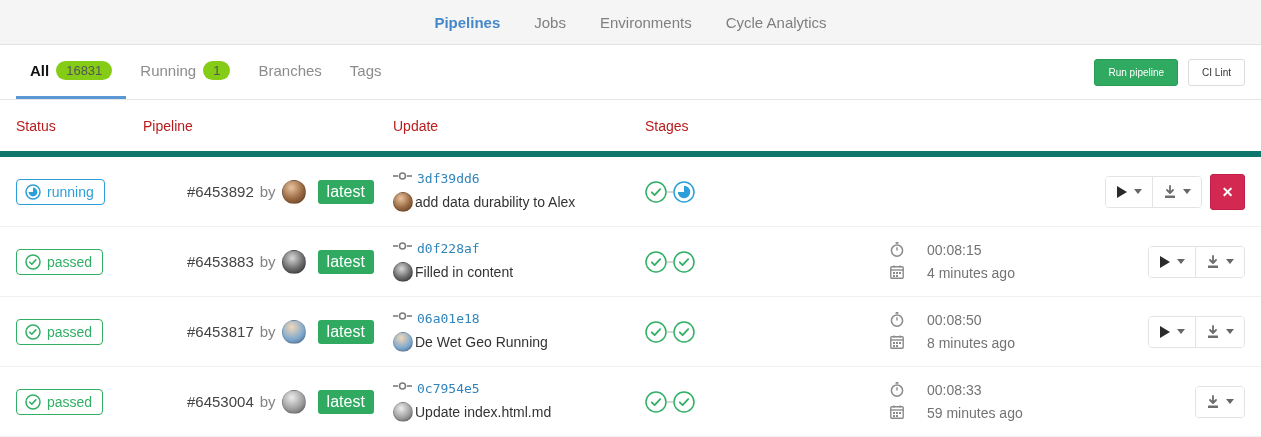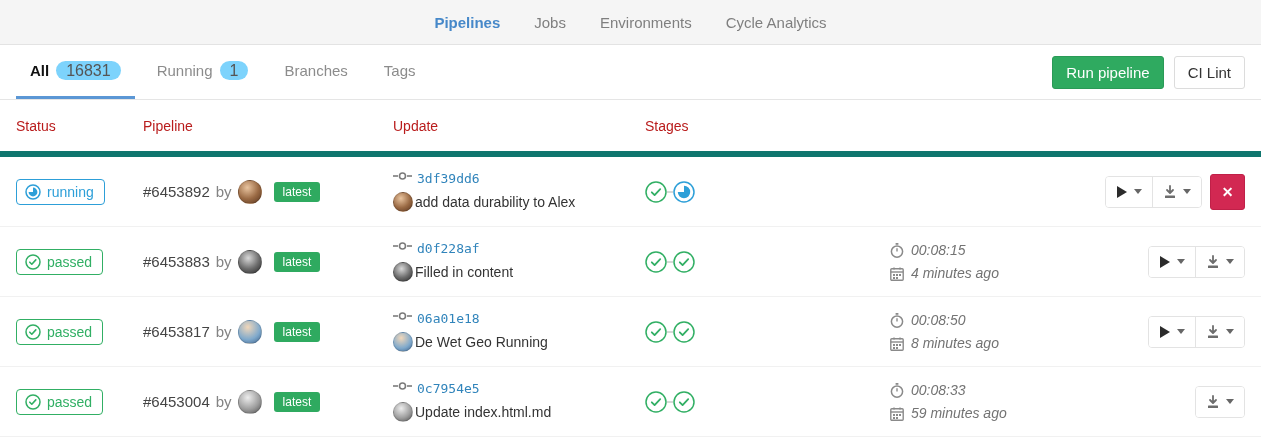--- a/index.html
+++ b/index.html
@@ -10,72 +10,72 @@
   
   .top-nav { height:45px; background:#f5f5f5; border-bottom:1px solid #e3e3e3;
     display:flex; justify-content:center; align-items:center; }
   .top-nav ul { list-style:none; display:flex; gap:34px; }
   .top-nav li { font-size:15px; color:#7f7f7f; cursor:pointer; }
   .top-nav li.active { color:#4688c9; font-weight:bold; }
 
   
   .tabs-bar { height:55px; border-bottom:1px solid #e5e5e5; display:flex;
     justify-content:space-between; align-items:stretch; padding:0 16px; }
-  .tabs { list-style:none; display:flex; gap:8px; }
+  .tabs { list-style:none; display:flex; }
   .tab { display:flex; align-items:center; gap:7px; padding:0 14px; font-size:15px;
     color:#8c8c8c; cursor:pointer; border-bottom:3px solid transparent; }
   .tab.active { color:#111; font-weight:bold; border-bottom-color:#5b97d5; }
-  .count-badge { background:#7dd3fc; color:#555; font-size:16px; font-weight:normal;
+  .count-badge { background:#84cc16; color:#555; font-size:13px; font-weight:normal;
     border-radius:10px; padding:1px 10px; line-height:17px; }
   .toolbar { display:flex; align-items:center; gap:10px; }
-  .btn { font-size:15px; border-radius:3px; padding:7px 13px; cursor:pointer; border:1px solid transparent; }
+  .btn { font-size:10px; border-radius:3px; padding:7px 13px; cursor:pointer; border:1px solid transparent; }
   .btn-green { background:#2faa60; border-color:#2a9a57; color:#fff; }
   .btn-white { background:#fff; border-color:#dcdcdc; color:#333; }
 
   
   .grid-row { display:grid; grid-template-columns:127px 250px 252px 245px 1fr auto;
     align-items:center; padding:0 16px; }
   .thead { height:57px; color:#b91c1c; font-size:14px; border-bottom:6px solid #0f766e; }
   .row { height:70px; border-bottom:1px solid #f1f1f1; }
 
   
   .status-badge { display:inline-flex; align-items:center; gap:6px; font-size:14px;
     border:1px solid; border-radius:4px; padding:4px 10px 4px 8px; background:#fff; cursor:pointer; }
   .st-running { color:#2d9fd8; border-color:#2d9fd8; }
   .st-passed  { color:#31af64; border-color:#31af64; }
 
   
-  .pipeline-cell { display:flex; align-items:center; gap:6px; font-size:15px; color:#444; }
+  .pipeline-cell { display:flex; align-items:center; gap:6px; font-size:15px; color:#444;margin-left:44px; }
   .by { color:#848484; }
   .avatar { width:24px; height:24px; border-radius:50%; border:1px solid rgba(0,0,0,.1);
     display:inline-block; flex:none; cursor:pointer; }
   .avatar.sm { width:20px; height:20px; }
   .av-a { background:radial-gradient(circle at 38% 30%, #e9c49f 0%, #9a6a44 55%, #59361f 100%); }
   .av-b { background:radial-gradient(circle at 42% 32%, #d8d8d8 0%, #6d6d6d 55%, #262626 100%); }
   .av-c { background:radial-gradient(circle at 40% 28%, #f1d7ba 0%, #7fa9cc 60%, #3f628a 100%); }
   .av-d { background:radial-gradient(circle at 40% 30%, #ededed 0%, #9d9d9d 58%, #4f4f4f 100%); }
-  .ref-badge { background:#2faa60; color:#fff; font-size:12px; border-radius:3px;
+  .ref-badge { background:#2faa60; color:#fff; font-size:16px; border-radius:3px;
     padding:3px 9px; margin-left:6px; cursor:pointer; }
 
   
   .commit-cell { display:flex; flex-direction:column; gap:6px; }
   .commit-top { display:flex; align-items:flex-start; gap:5px; }
   .sha { font-family:"DejaVu Sans Mono","Liberation Mono",monospace; font-size:13px;
     color:#3084bb; cursor:pointer; }
   .commit-bottom { display:flex; align-items:center; gap:2px; font-size:14px; color:#333; }
   .commit-msg { cursor:pointer; }
 
   
   .stages-cell { display:flex; align-items:center; }
   .stage-link { display:inline-flex; cursor:pointer; }
   .stage-connector { width:6px; height:2px; background:#d8d8d8; }
 
   
   .time-cell { display:flex; flex-direction:column; gap:7px; font-size:14px; color:#737373; }
-  .time-line { display:flex; align-items:flex-end; gap:7px;font-style:italic; }
+  .time-line { display:flex; align-items:flex-start; gap:23px; }
 
   
   .actions-cell { display:flex; align-items:center; gap:8px; justify-content:flex-end; }
   .btn-group { display:flex; border:1px solid #e3e3e3; border-radius:4px; overflow:hidden; background:#fff; }
   .icon-btn { display:flex; align-items:center; gap:6px; padding:8px 10px; background:#fff;
     border:none; cursor:pointer; }
   .btn-group .icon-btn + .icon-btn { border-left:1px solid #e3e3e3; }
   .caret { width:0; height:0; border-left:4px solid transparent; border-right:4px solid transparent;
     border-top:5px solid #666; display:inline-block; }
   .cancel-btn { background:#d22852; border:1px solid #c02048; border-radius:3px; color:#fff;

